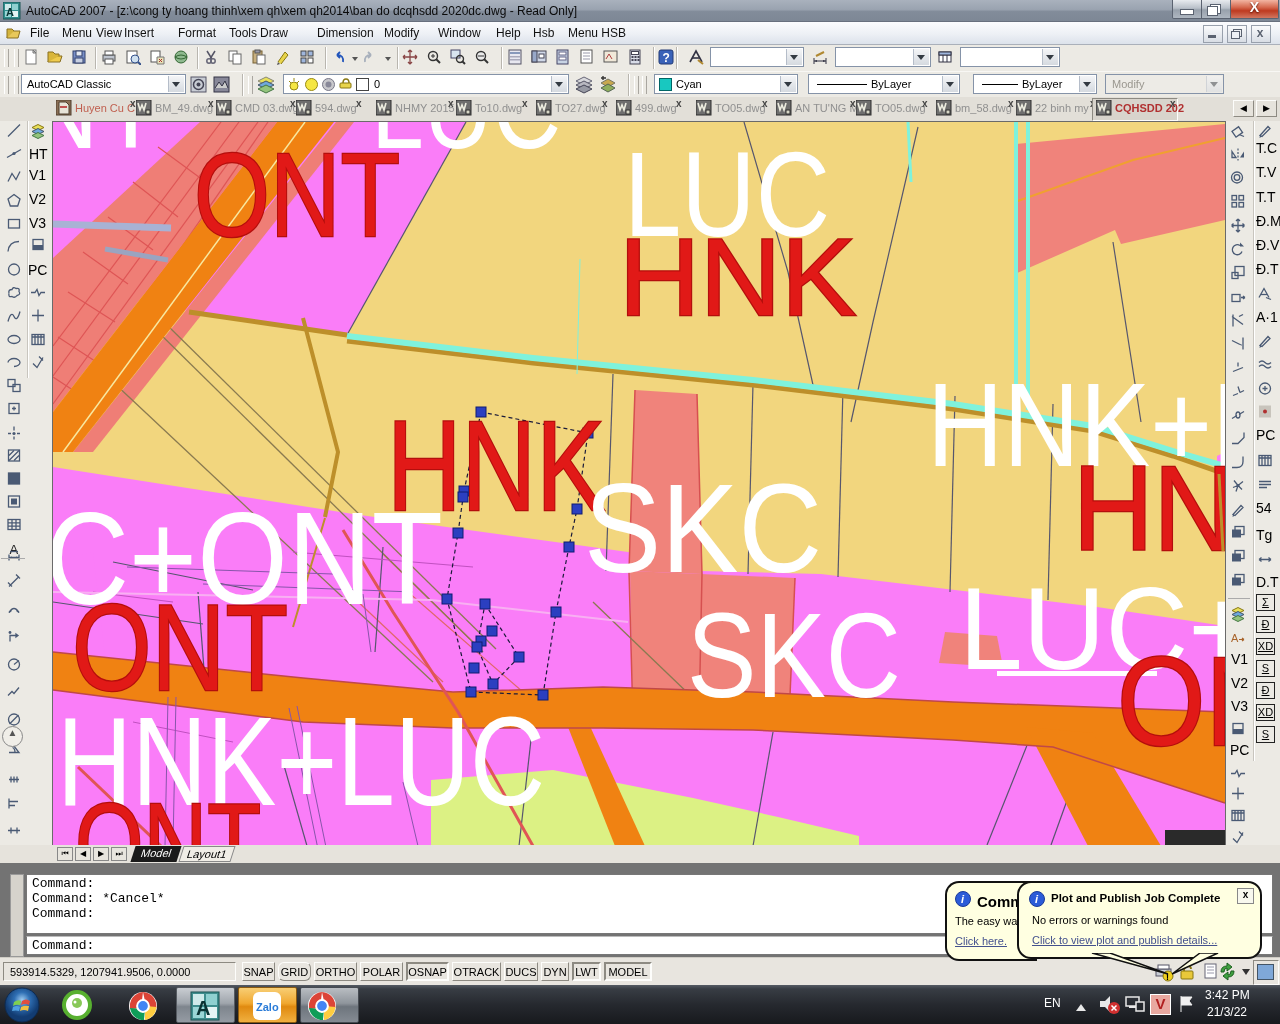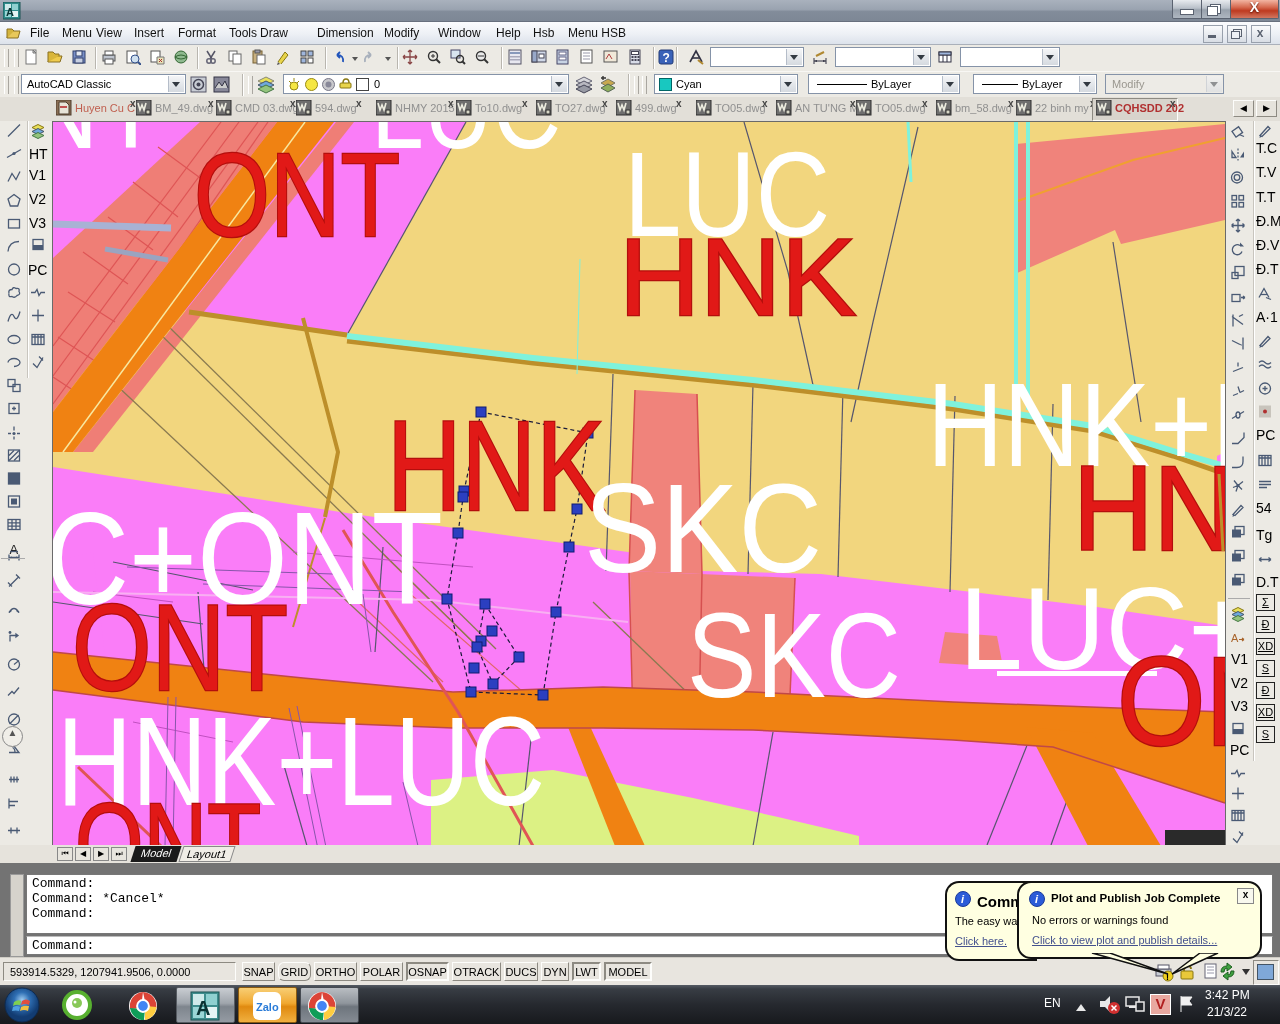--- a/index.html
+++ b/index.html
@@ -35,40 +35,41 @@
 
 <div id="titlebar" class="abs">
 <svg class="abs" style="left:3px;top:2px" width="18" height="18">
  <rect x="0" y="0" width="17" height="17" fill="#2F8C8C" stroke="#1c5555"></rect>
  <rect x="2" y="2" width="6" height="6" fill="#CFEAEA"></rect>
         <rect x="9" y="2" width="6" height="6" fill="#8FD0D0"></rect>
  <rect x="2" y="9" width="6" height="6" fill="#9AD6D6"></rect>
         <rect x="9" y="9" width="6" height="6" fill="#E4F4F4"></rect>
  <text x="3" y="14" font-size="11" fill="#0a3333" font-weight="bold">A</text>
 </svg>
+<div class="abs" style="left:26px;top:4px;white-space:nowrap;font-size:12px;">AutoCAD 2007 - [z:\cong ty hoang thinh\xem qh\xem qh2014\ban do dcqhsdd 2020dc.dwg - Read Only]</div>
 <div class="abs" style="left:1172px;top:0px;width:28px;height:18px;background:linear-gradient(180deg,#E8EBEF,#B9C0C9 45%,#98A1AC 55%,#AEB6C0);border:1px solid #5a6270;border-top:none;border-radius:0 0 2px 2px;">
         <div class="abs" style="left:7px;top:9px;width:12px;height:4px;background:#fff;border:1px solid #5a6270;"></div>
       </div>
 <div class="abs" style="left:1201px;top:0px;width:28px;height:18px;background:linear-gradient(180deg,#E8EBEF,#B9C0C9 45%,#98A1AC 55%,#AEB6C0);border:1px solid #5a6270;border-top:none;">
         <div class="abs" style="left:8px;top:4px;width:9px;height:8px;background:#fff;border:1px solid #5a6270;"></div>
         <div class="abs" style="left:5px;top:6px;width:9px;height:8px;background:#fff;border:1px solid #5a6270;"></div>
       </div>
 <div class="abs" style="left:1230px;top:0px;width:47px;height:18px;background:linear-gradient(180deg,#F2B5A2,#D66A50 40%,#BE3A20 60%,#D2765F);border:1px solid #5a6270;border-top:none;border-radius:0 0 2px 2px;color:#fff;font-weight:bold;text-align:center;font-size:14px;">
         <div style="margin-top:-1px;text-shadow:0 1px 2px #5a1005;">X</div>
       </div>
 </div>
 <div id="menubar" class="abs">
       <svg class="abs" style="left:6px;top:3px" width="17" height="16">
         <path d="M1 13 L3 6 L14 6 L12 13 Z" fill="#E8C85A" stroke="#8a7020"></path>
         <path d="M1 13 L1 4 L6 4 L8 6" fill="#D4B43E" stroke="#8a7020"></path>
       </svg>
       <div class="mi" style="left:30px">File</div>
       <div class="mi" style="left:62px">Menu</div>
       <div class="mi" style="left:96px">View</div>
-      <div class="mi" style="left:134px">Insert</div>
+      <div class="mi" style="left:124px">Insert</div>
       <div class="mi" style="left:178px">Format</div>
       <div class="mi" style="left:229px">Tools</div>
       <div class="mi" style="left:260px">Draw</div>
       <div class="mi" style="left:317px">Dimension</div>
       <div class="mi" style="left:384px">Modify</div>
       <div class="mi" style="left:438px">Window</div>
       <div class="mi" style="left:496px">Help</div>
       <div class="mi" style="left:533px">Hsb</div>
       <div class="mi" style="left:568px">Menu HSB</div>
       <div class="abs" style="left:1203px;top:3px;width:18px;height:16px;background:linear-gradient(180deg,#FAFBFC,#D8DDE4);border:1px solid #98a0ac;">

